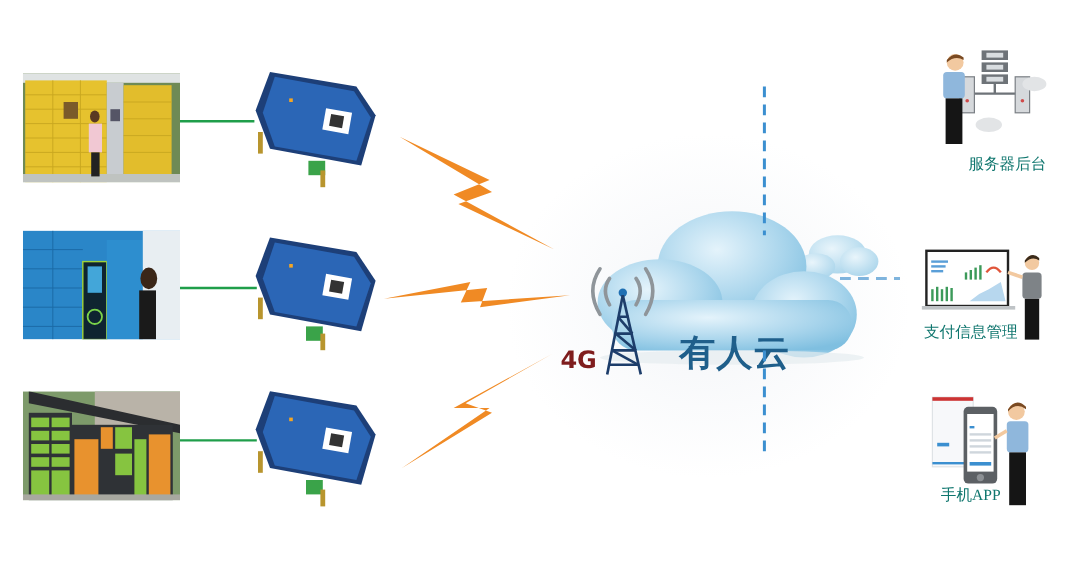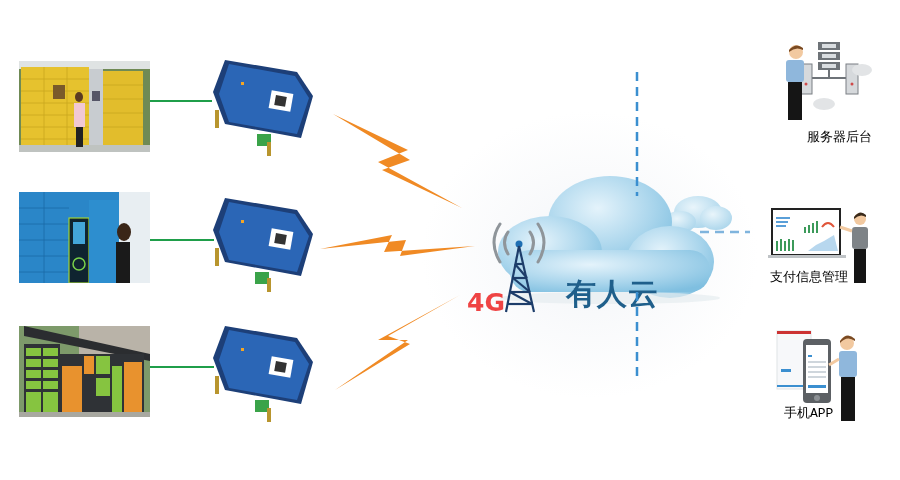--- a/index.html
+++ b/index.html
@@ -1,21 +1,21 @@
 <!DOCTYPE html>
 <html><head>
 <meta charset="utf-8">
 <style>
   html,body{margin:0;padding:0;background:#ffffff;}
   body{width:900px;height:480px;position:relative;overflow:hidden;font-family:"DejaVu Sans",sans-serif;}
   .abs{position:absolute;}
   .photo{position:absolute;left:19px;width:131px;height:91px;overflow:hidden;}
-  .label{position:absolute;font-family:Liberation Mono, monospace;font-size:13px;color:#000000;white-space:nowrap;}
+  .label{position:absolute;font-family:Liberation Serif, serif;font-size:13px;color:#0f766e;white-space:nowrap;}
   .cloud-text{position:absolute;left:566px;top:226px;font-size:30px;font-weight:bold;color:#1f5f8b;letter-spacing:1px;font-family:"DejaVu Sans",sans-serif;margin-top:48px;}
-  .g4{position:absolute;left:467px;top:288px;font-size:25px;font-weight:bold;color:#ef4444;font-family:"DejaVu Sans",sans-serif;}
+  .g4{position:absolute;left:467px;top:288px;font-size:20px;font-weight:bold;color:#7f1d1d;font-family:"DejaVu Sans",sans-serif;}
 </style>
 </head>
 <body>
 
 <div class="abs" style="left:420px;top:110px;width:340px;height:290px;background:radial-gradient(ellipse at center,#f3f5f8 0%,#ffffff 70%);"></div>
 
 <div class="photo" style="top:61px;">
   <svg width="131" height="91" viewBox="0 0 131 91">
     <rect width="131" height="91" fill="#6f8a55"></rect>
     <rect x="0" y="0" width="131" height="8" fill="#dfe3e3"></rect>

